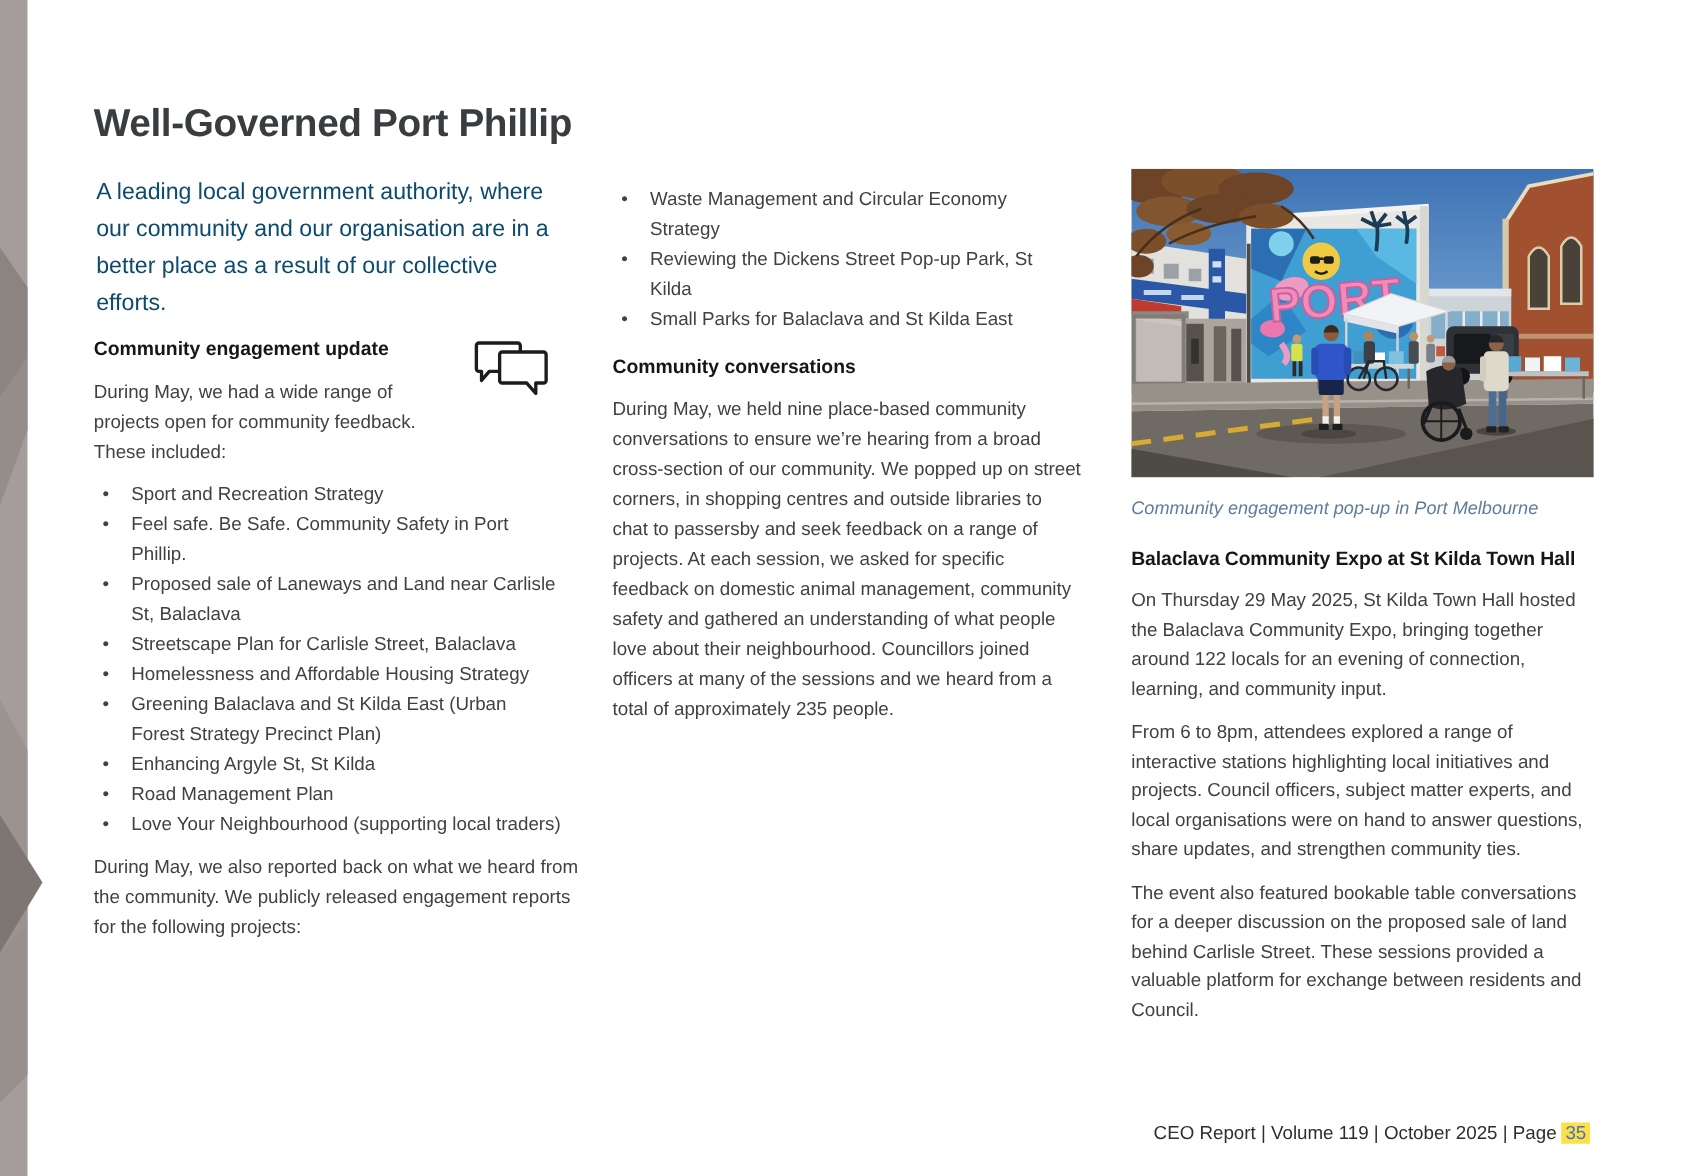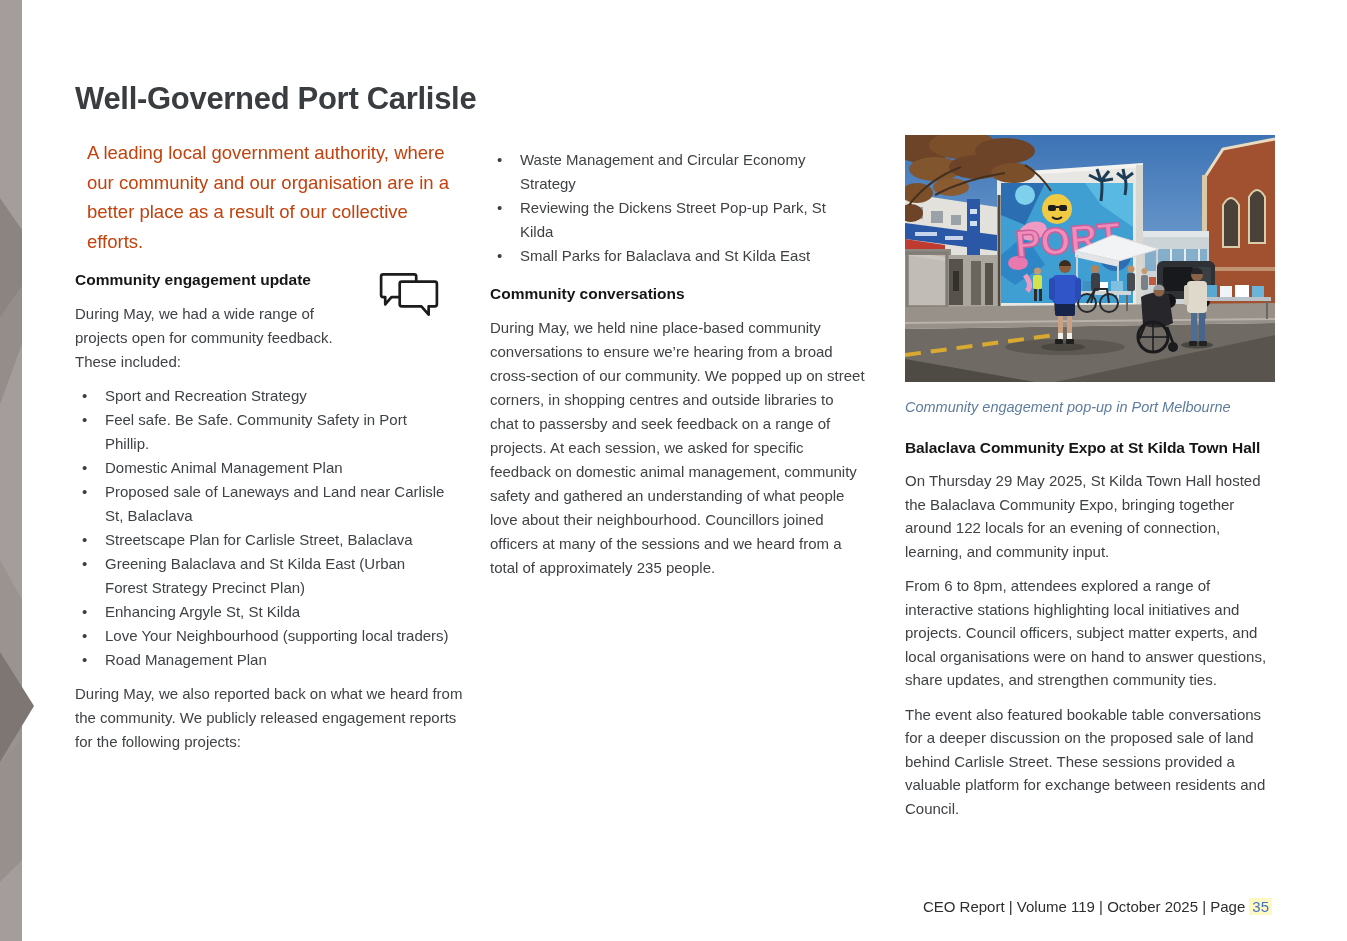--- a/index.html
+++ b/index.html
@@ -13,21 +13,21 @@
   
   .page-title{
     position:absolute;left:75px;top:80px;margin:0;
     font-size:31px;line-height:38px;font-weight:700;color:#3a3d40;letter-spacing:-0.3px;
   }
   
   .col{position:absolute;font-size:15px;line-height:24px;color:#3f4245;}
   .col-1{left:75px;top:138px;width:393px;}
   .col-2{left:490px;top:148px;width:376px;}
   .col-3{left:905px;top:135px;width:370px;}
-  .intro{font-size:18.5px;line-height:29.5px;color:#c2410c;margin:0 0 14px 12px;width:368px;}
+  .intro{font-size:18.5px;line-height:29.5px;color:#0c4a6e;margin:0 0 14px 2px;width:368px;}
   h3.section-heading{font-size:15.5px;line-height:20px;font-weight:700;color:#161616;margin:0 0 12px 0;}
   h3.nowrap{white-space:nowrap;letter-spacing:-0.1px;}
   .heading-row{position:relative;}
   .chat-icon{position:absolute;left:303px;top:-4px;width:62px;height:54px;}
   p.body{margin:0;}
   p.lead{width:272px;margin:0;}
   ul.bullets{list-style:none;margin:10px 0 10px 0;padding:0 18px 0 0;}
   ul.bullets li{position:relative;padding-left:30px;margin:0;}
   ul.bullets li::before{content:"\2022";position:absolute;left:7px;top:0;color:#3f4245;}
   .closing{margin-top:0;}
@@ -35,61 +35,61 @@
   .photo-frame{width:370px;height:247px;overflow:hidden;}
   .photo-caption{
     margin:15px 0 0 0;font-style:italic;font-size:14.5px;line-height:20px;color:#5e7c9e;
   }
   .col-3 h3.section-heading{margin:21px 0 0 0;}
   .col-3 p.body{margin-top:11px;line-height:23.5px;}
   
   .footer{
     position:absolute;right:75px;bottom:24px;font-size:15px;line-height:20px;color:#2e2e2e;
   }
-  .footer .page-num{color:#4472c4;background:#fef9c3;padding:0 3px;margin-left:4px;}
+  .footer .page-num{color:#4472c4;background:#fde047;padding:0 3px;margin-left:4px;}
 </style>
 </head>
 <body>
 
 <svg class="accent-strip" viewBox="0 0 40 941" width="40" height="941">
   <rect x="0" y="0" width="22" height="941" fill="#a49d9b"></rect>
   <polygon points="0,198 22,230 22,286 0,318" fill="#8b8481"></polygon>
   <polygon points="0,318 22,286 22,344 0,404" fill="#948d8a"></polygon>
   <polygon points="0,560 22,600 22,740 0,768" fill="#9a938f"></polygon>
   <polygon points="0,652 34,706 0,762" fill="#7d7673"></polygon>
   <polygon points="0,762 22,740 22,860 0,882" fill="#97908d"></polygon>
 </svg>
 
-<h1 class="page-title">Well-Governed Port Carlisle</h1>
+<h1 class="page-title">Well-Governed Port Phillip</h1>
 
 <div class="col col-1">
   <p class="intro">A leading local government authority, where our community and our organisation are in a better place as a result of our collective efforts.</p>
 
   <div class="heading-row">
     <h3 class="section-heading">Community engagement update</h3>
     <svg class="chat-icon" viewBox="0 0 60 50">
       <g fill="#ffffff" stroke="#1c1c1c" stroke-width="2.6" stroke-linejoin="round">
         <path d="M5,7 h30 a2,2 0 0 1 2,2 v18 a2,2 0 0 1 -2,2 h-22 l-6,7 v-7 h-2 a2,2 0 0 1 -2,-2 v-18 a2,2 0 0 1 2,-2 z"></path>
         <path d="M23,14 h32 a2,2 0 0 1 2,2 v20 a2,2 0 0 1 -2,2 h-6 v8 l-7,-8 h-19 a2,2 0 0 1 -2,-2 v-20 a2,2 0 0 1 2,-2 z"></path>
       </g>
     </svg>
   </div>
 
   <p class="lead">During May, we had a wide range of projects open for community feedback. These included:</p>
 
   <ul class="bullets">
       <li>Sport and Recreation Strategy</li>
       <li>Feel safe. Be Safe. Community Safety in Port Phillip.</li>
-      <li>Domestic Animal Management Plan</li>
       <li>Proposed sale of Laneways and Land near Carlisle St, Balaclava</li>
       <li>Streetscape Plan for Carlisle Street, Balaclava</li>
+      <li>Homelessness and Affordable Housing Strategy</li>
       <li>Greening Balaclava and St Kilda East (Urban Forest Strategy Precinct Plan)</li>
       <li>Enhancing Argyle St, St Kilda</li>
+      <li>Road Management Plan</li>
       <li>Love Your Neighbourhood (supporting local traders)</li>
-      <li>Road Management Plan</li>
     </ul>
 
   <p class="body closing">During May, we also reported back on what we heard from the community. We publicly released engagement reports for the following projects:</p>
 </div>
 
 <div class="col col-2">
   <ul class="bullets" style="margin-top:0;">
       <li>Waste Management and Circular Economy Strategy</li>
       <li>Reviewing the Dickens Street Pop-up Park, St Kilda</li>
       <li>Small Parks for Balaclava and St Kilda East</li>

